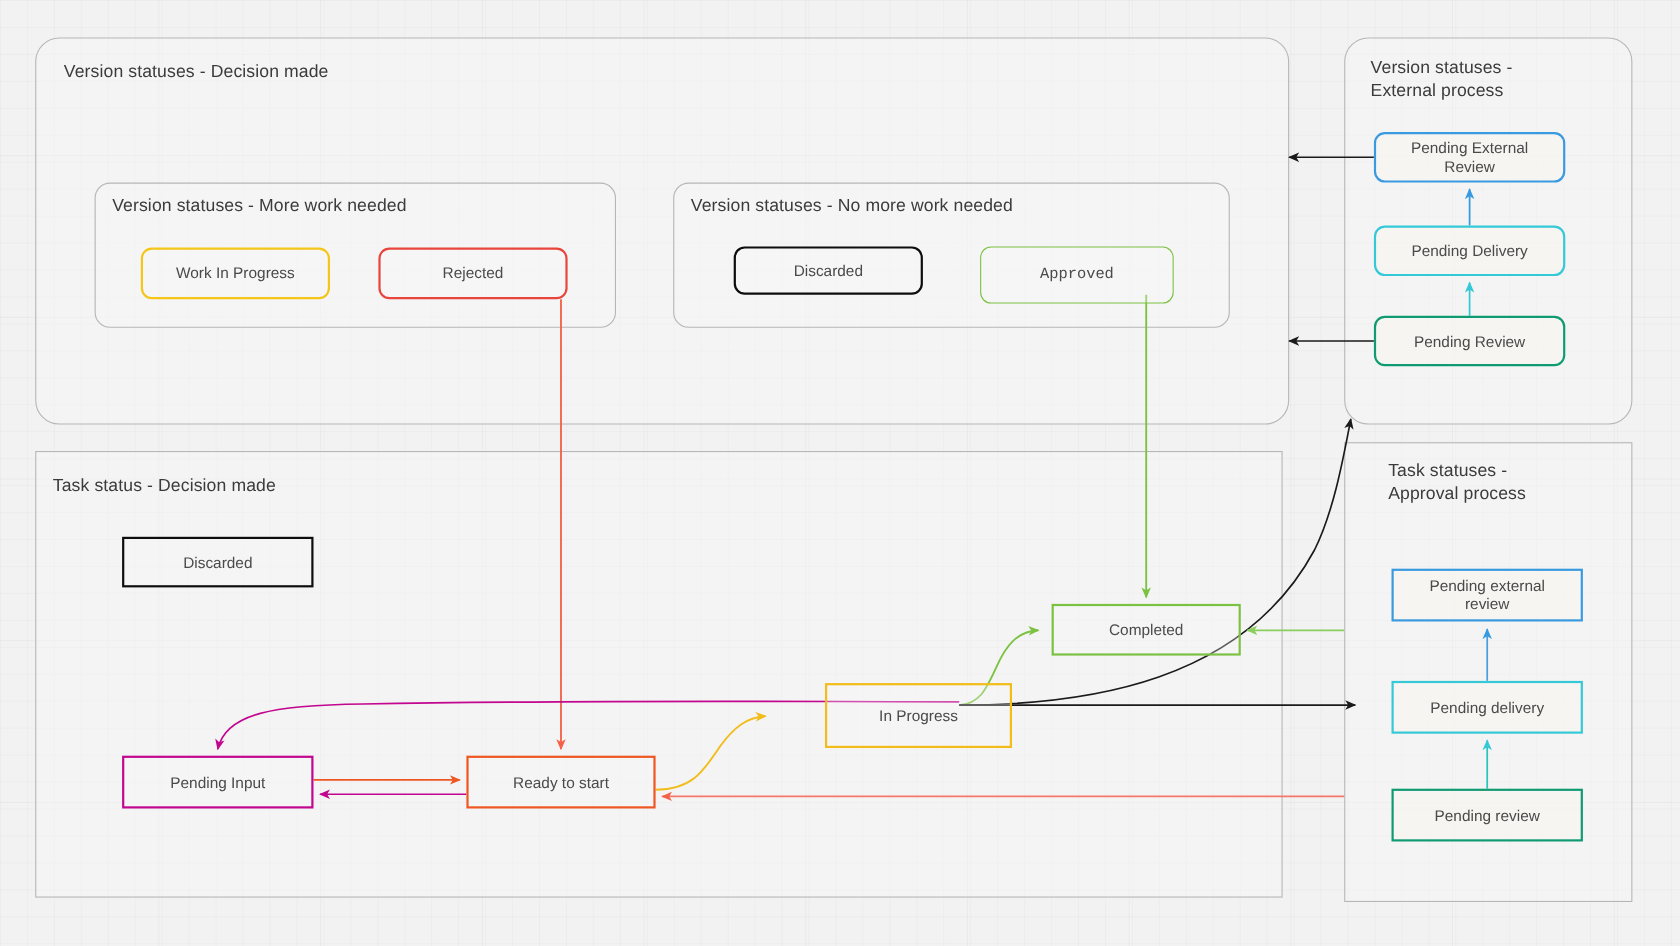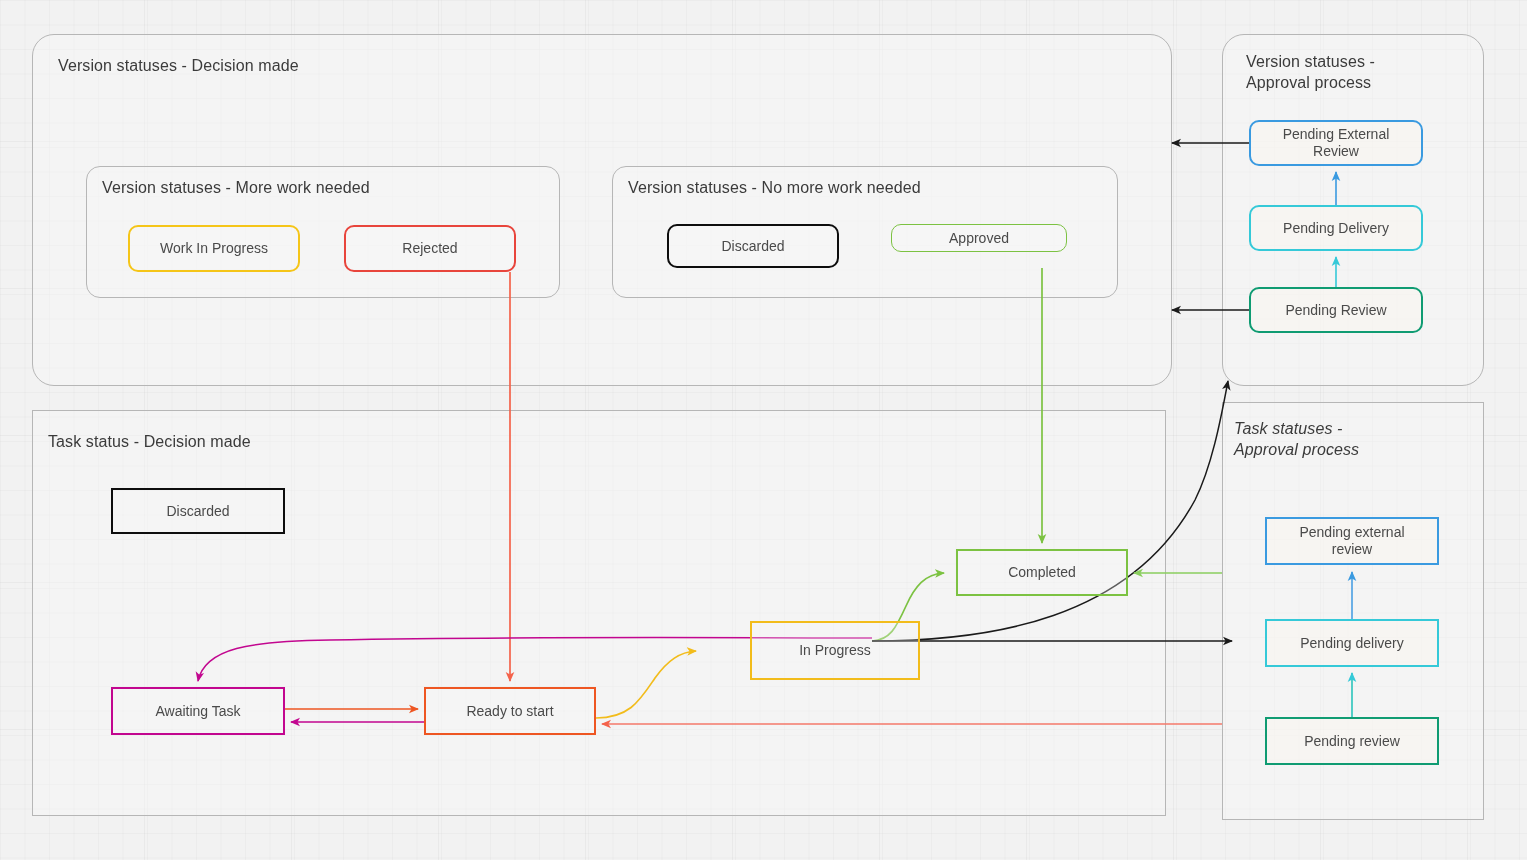--- a/index.html
+++ b/index.html
@@ -75,23 +75,23 @@
   <div class="group round-s" style="left:86px;  top:166px; width:474px;  height:132px;"></div>
   <div class="group round-s" style="left:612px; top:166px; width:506px;  height:132px;"></div>
   <div class="group round" style="left:1222px;top:34px;  width:262px;  height:352px;"></div>
   <div class="group" style="left:32px;  top:410px; width:1134px; height:406px;"></div>
   <div class="group" style="left:1222px;top:402px; width:262px;  height:418px;"></div>
 
   <div class="group-title" style="left:58px;  top:55px;">Version statuses - Decision made</div>
   <div class="group-title" style="left:628px; top:177px;">Version statuses - No more work needed</div>
   <div class="group-title" style="left:102px; top:177px;">Version statuses - More work needed</div>
   <div class="group-title" style="left:1246px;top:51px;">Version statuses -
-Approval process</div>
+External process</div>
   <div class="group-title" style="left:48px;  top:431px;">Task status - Decision made</div>
-  <div class="group-title" style="left:1234px;top:418px;font-style:italic;">Task statuses -
+  <div class="group-title" style="left:1262px;top:418px;">Task statuses -
 Approval process</div>
 
   <svg id="edges" viewBox="0 0 1527 860">
     <defs>
       <marker id="ar-black" markerWidth="11" markerHeight="11" refX="9" refY="5.5" orient="auto" markerUnits="userSpaceOnUse">
         <path d="M0,1.2 L10,5.5 L0,9.8 L2.6,5.5 Z" fill="#1a1a1a"></path>
       </marker>
       <marker id="ar-blue" markerWidth="11" markerHeight="11" refX="9" refY="5.5" orient="auto" markerUnits="userSpaceOnUse">
         <path d="M0,1.2 L10,5.5 L0,9.8 L2.6,5.5 Z" fill="#3a9ae0"></path>
       </marker>
@@ -161,42 +161,42 @@
   </div>
 
   <div class="node rounded" style="left:128px; top:225px; width:172px; height:47px; border:2.5px solid #f5c518;">
     <span>Work In Progress</span>
   </div>
 
   <div class="node rounded" style="left:667px; top:224px; width:172px; height:44px; border:2.6px solid #0d0d0d;">
     <span>Discarded</span>
   </div>
 
-  <div class="node rounded" style="left:891px; top:224px; width:176px; height:28px; border:1.8px solid #7cc242;">
+  <div class="node rounded" style="left:891px; top:224px; width:176px; height:52px; border:1.8px solid #7cc242;font-family:Liberation Mono, monospace;">
     <span>Approved</span>
   </div>
 
   <div class="node rounded warm" style="left:1249px; top:120px; width:174px; height:46px; border:2px solid #3a9ae0;">
     <span>Pending External Review</span>
   </div>
 
   <div class="node rounded warm" style="left:1249px; top:205px; width:174px; height:46px; border:2px solid #35c9d8;">
     <span>Pending Delivery</span>
   </div>
 
   <div class="node rounded warm" style="left:1249px; top:287px; width:174px; height:46px; border:2px solid #0f9b72;">
     <span>Pending Review</span>
   </div>
 
   <div class="node" style="left:111px; top:488px; width:174px; height:46px; border:2.6px solid #0d0d0d;">
     <span>Discarded</span>
   </div>
 
   <div class="node" style="left:111px; top:687px; width:174px; height:48px; border:2.6px solid #c2068f;">
-    <span>Awaiting Task</span>
+    <span>Pending Input</span>
   </div>
 
   <div class="node" style="left:424px; top:687px; width:172px; height:48px; border:2.2px solid #ee5622;">
     <span>Ready to start</span>
   </div>
 
   <div class="node" style="left:702px; top:621px; width:170px; height:59px; border:2.2px solid #f2bc1b;margin-left:48px;">
     <span>In Progress</span>
   </div>
 

